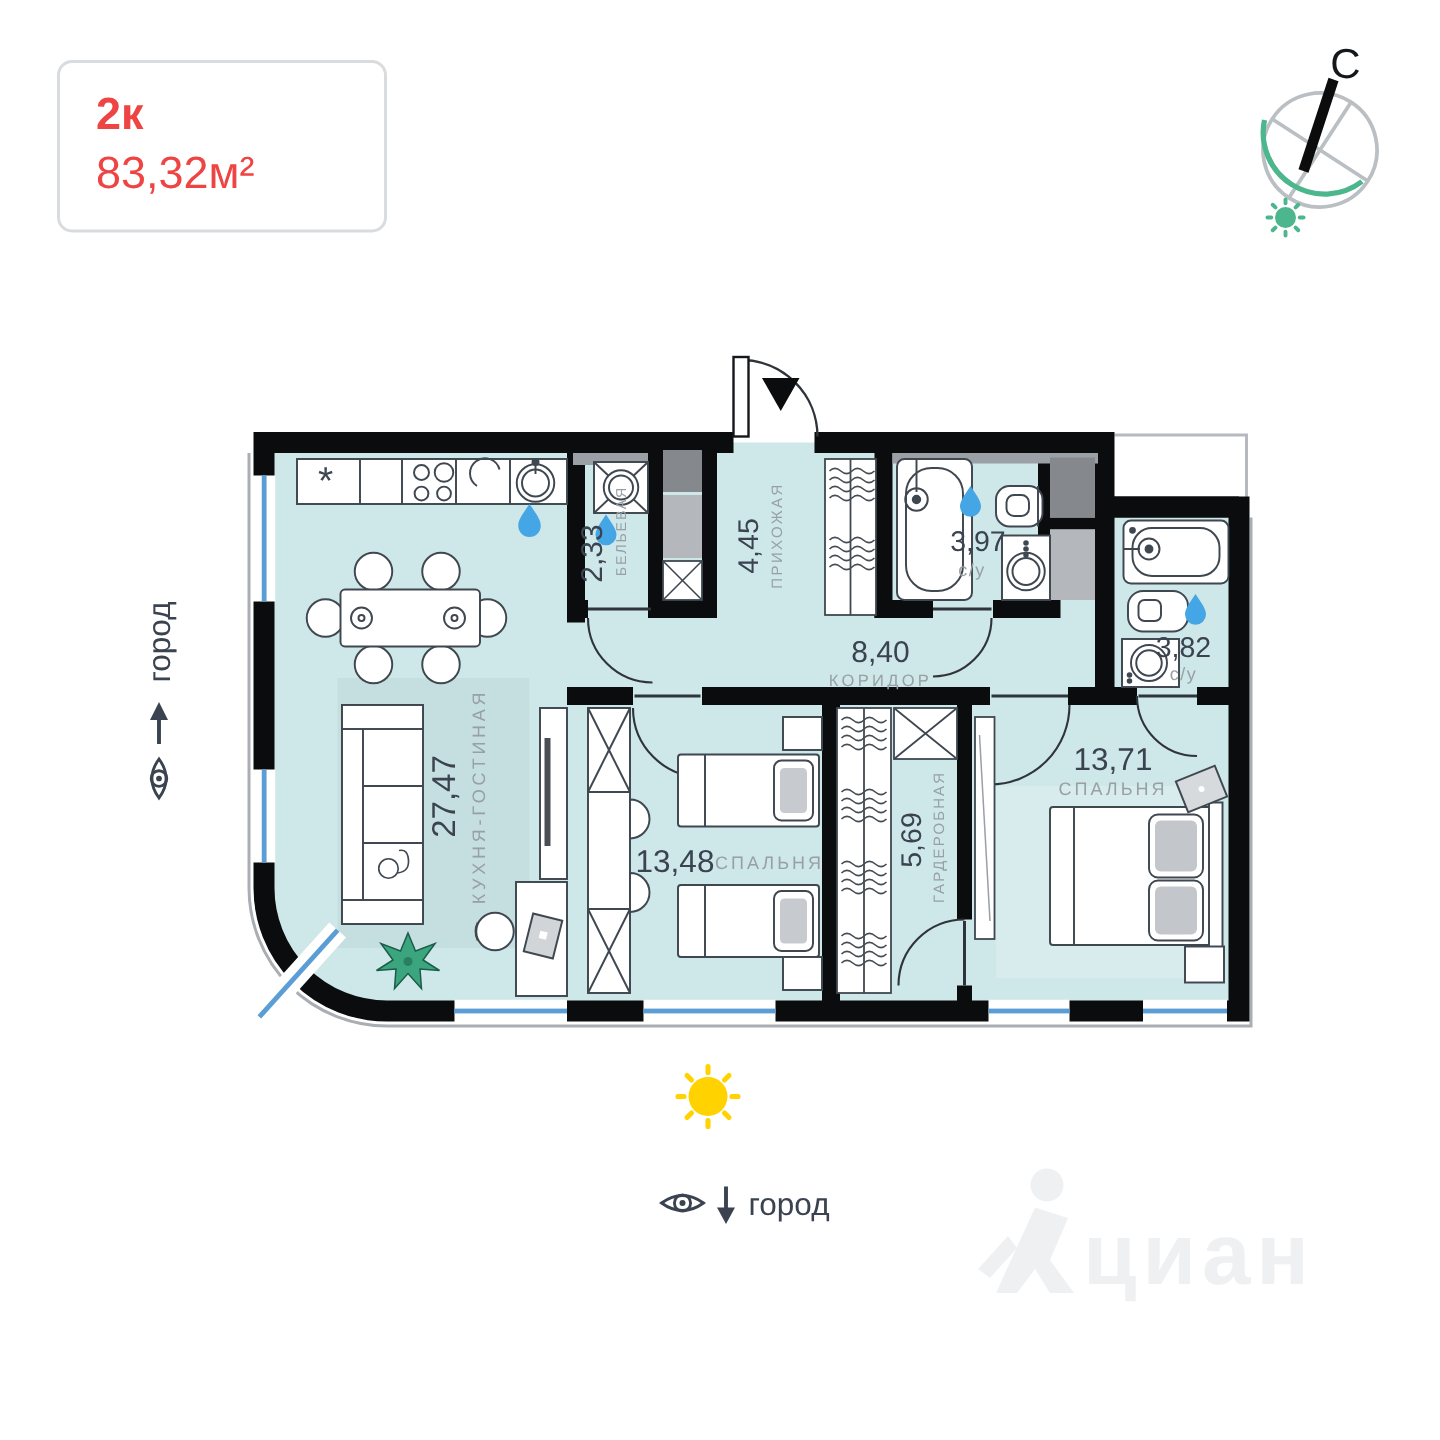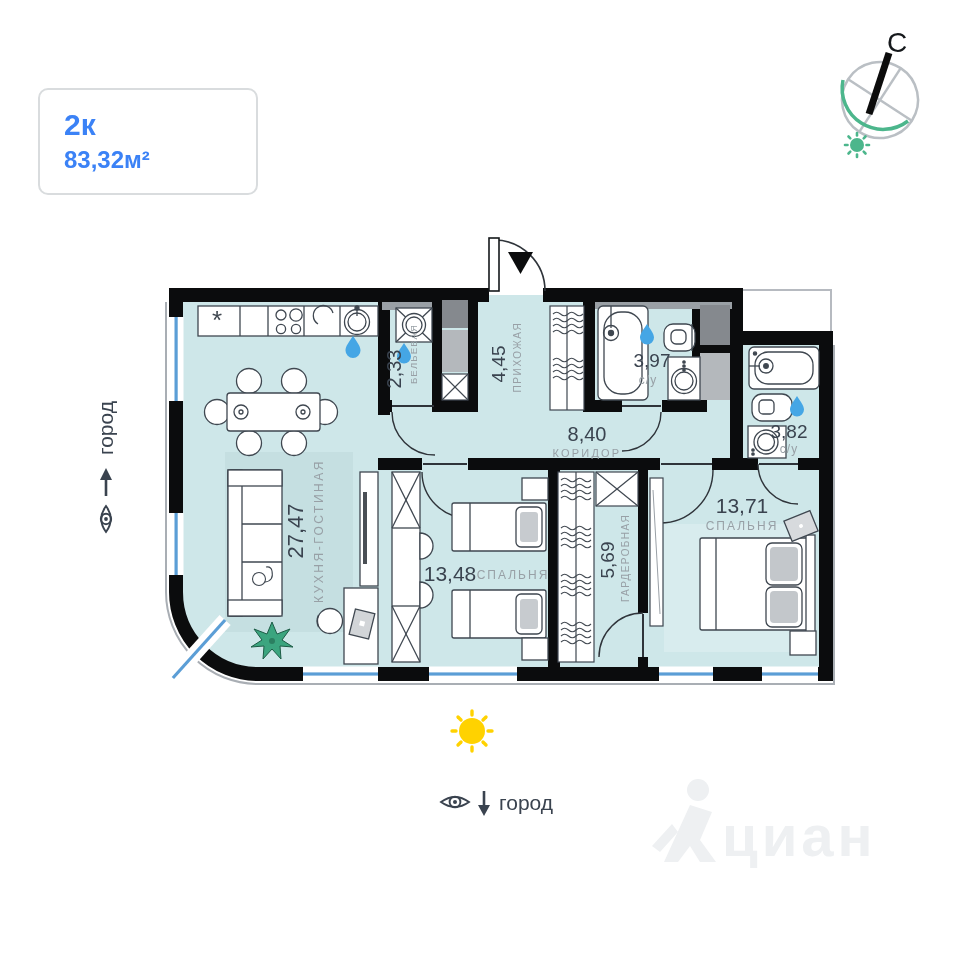--- a/index.html
+++ b/index.html
@@ -1,24 +1,24 @@
 <!DOCTYPE html>
 <html><head>
 <meta charset="utf-8">
 <style>
   html,body{margin:0;padding:0;background:#fff;}
   body{width:960px;height:960px;overflow:hidden;font-family:"Liberation Sans",sans-serif;}
   .page{position:relative;width:960px;height:960px;background:#fff;}
   .abs{position:absolute;}
   .info-card{
     left:38px;top:40px;width:172px;padding:16px 20px 18px 24px;
-    border:2px solid #d9dcde;border-radius:10px;background:#fff;color:#3b82f6;margin-top:48px;
+    border:2px solid #d9dcde;border-radius:10px;background:#fff;color:#ef4444;
   }
   .info-card .l1{font-size:30px;font-weight:700;line-height:1.25;}
-  .info-card .l2,.info-card .l3{font-size:24px;font-weight:700;line-height:1.3;}
+  .info-card .l2,.info-card .l3{font-size:30px;font-weight:400;line-height:1.3;}
   svg{display:block;}
   svg text{font-family:"Liberation Sans",sans-serif;}
   .num{fill:#3a434f;font-weight:500;}
   .rname{fill:#98a0a6;font-weight:400;}
 </style>
 </head>
 <body>
 
 <div class="page">
 

